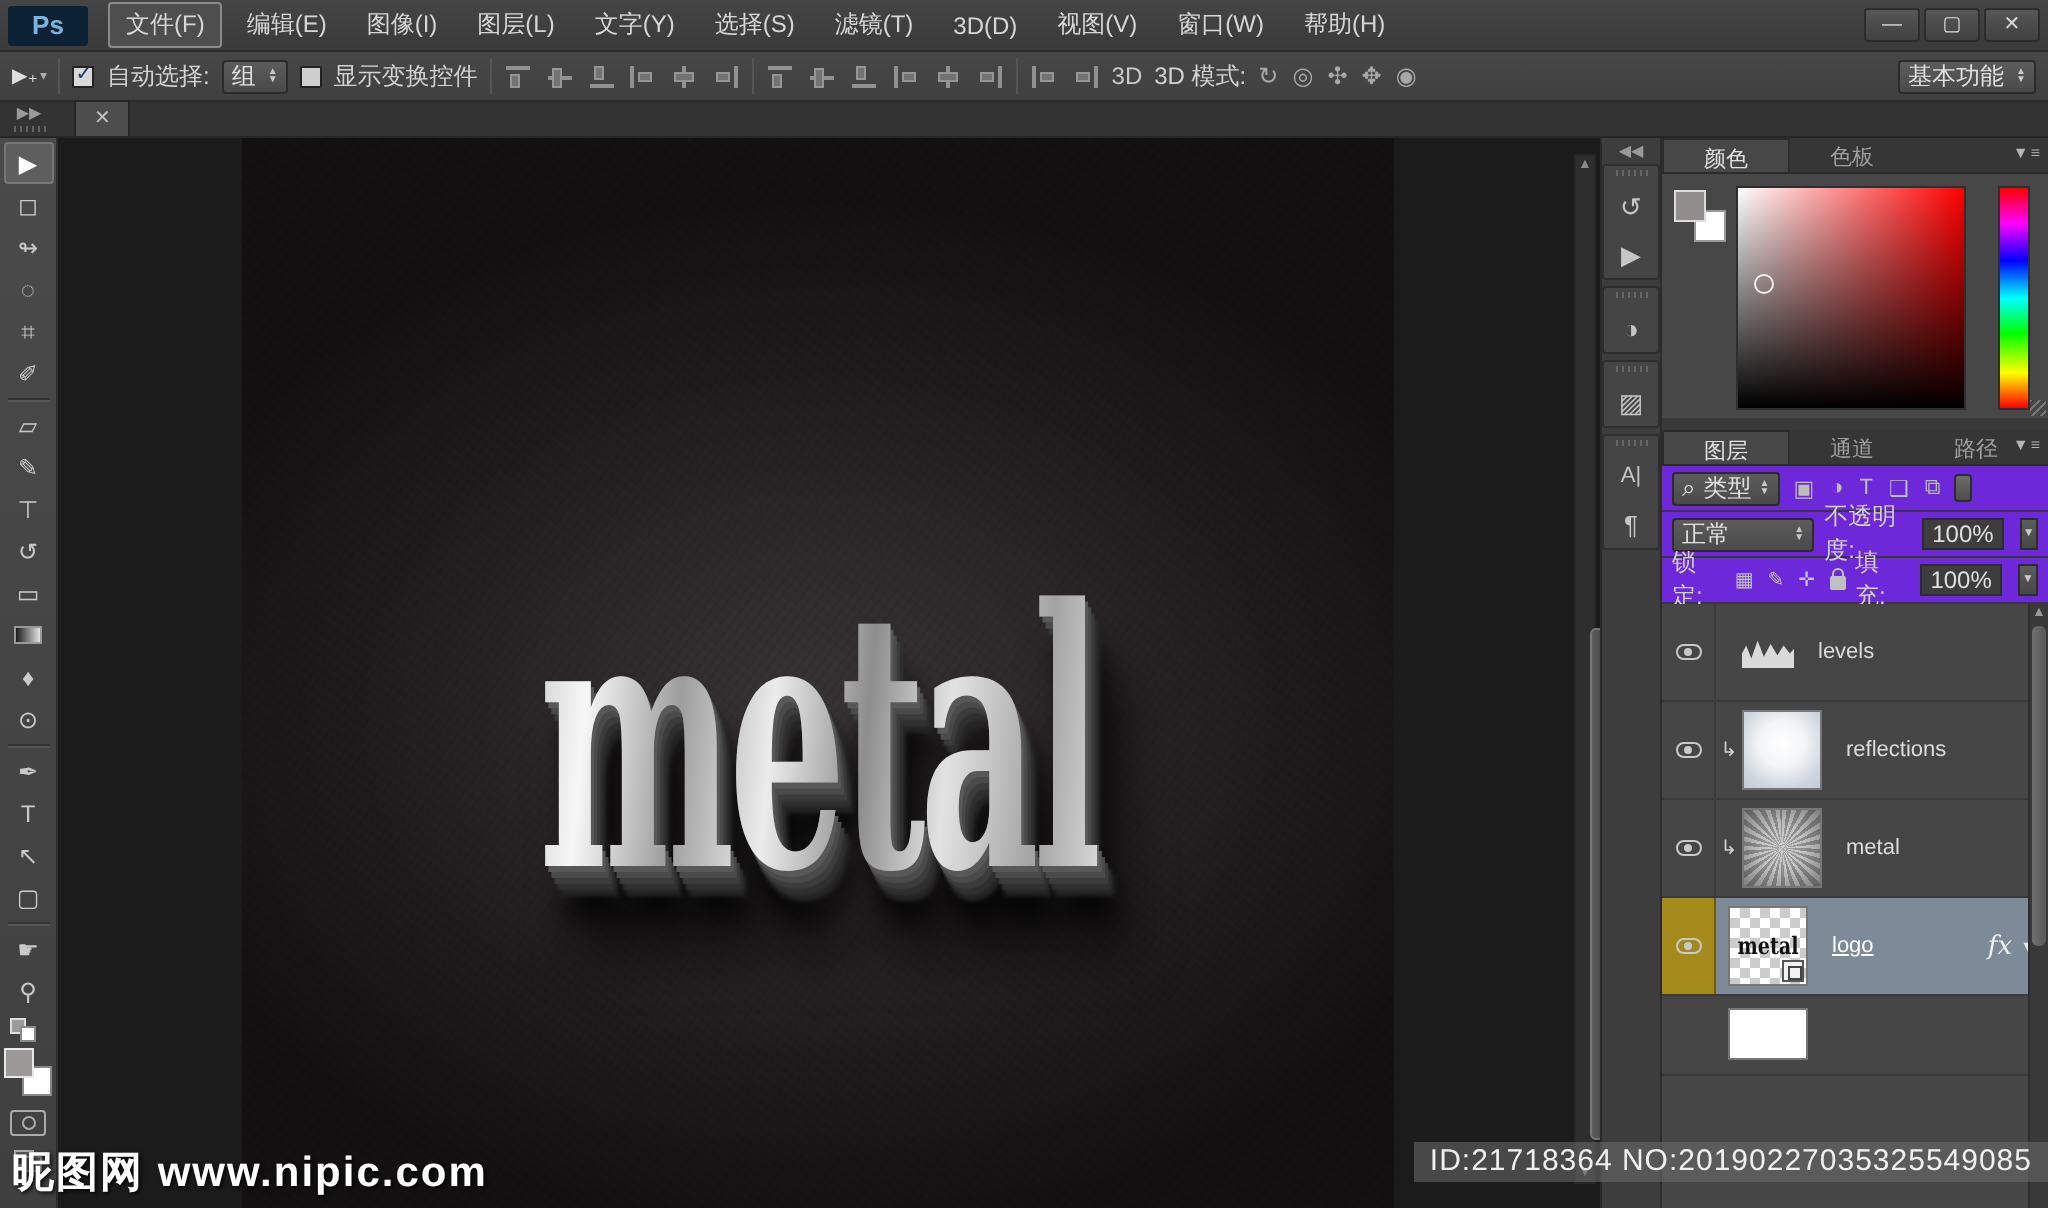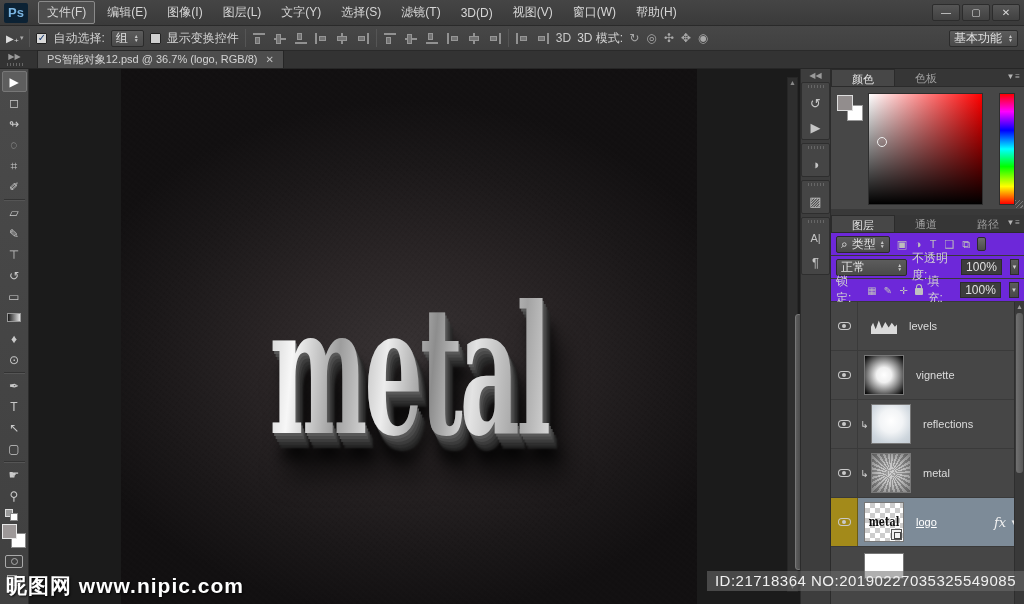--- a/index.html
+++ b/index.html
@@ -3,21 +3,21 @@
 <meta charset="utf-8">
 <style>
   *{margin:0;padding:0;box-sizing:border-box;}
   html,body{width:1024px;height:604px;overflow:hidden;background:#1d1d1d;
     font-family:"Liberation Sans","DejaVu Sans",sans-serif;}
   .app{position:relative;width:1024px;height:604px;background:#3e3e3e;color:#cfcfcf;font-size:12px;}
 
   
   .titlebar{height:26px;background:linear-gradient(#454545,#3a3a3a);display:flex;align-items:center;
     border-bottom:1px solid #2a2a2a;padding:0 4px;}
-  .ps-logo{width:24px;height:20px;background:#0c2234;color:#7ab4e0;font-weight:bold;font-size:13px;
+  .ps-logo{width:40px;height:20px;background:#0c2234;color:#7ab4e0;font-weight:bold;font-size:13px;
     display:flex;align-items:center;justify-content:center;border-radius:2px;margin-right:10px;}
   .menus{display:flex;align-items:center;gap:4px;}
   .menu-item{padding:2px 8px;color:#d6d6d6;white-space:nowrap;cursor:default;}
   .menu-item.active{border:1px solid #8a8a8a;background:#4e4e4e;border-radius:2px;}
   .win-controls{margin-left:auto;display:flex;gap:2px;}
   .win-btn{width:28px;height:17px;background:linear-gradient(#565656,#414141);border:1px solid #2c2c2c;
     border-radius:2px;display:flex;align-items:center;justify-content:center;color:#d9d9d9;font-size:10px;line-height:1;}
 
   
   .optionsbar{height:25px;background:linear-gradient(#474747,#404040);display:flex;align-items:center;
@@ -310,21 +310,20 @@
       </span>
     </span>
   </div>
 
   <div class="tabbar">
     <div class="tool-dock-head">
       <span class="collapse">▶▶</span>
         <span class="gripper"></span>
     </div>
     <div class="doc-tab">
-      <span>PS智能对象12.psd @ 36.7% (logo, RGB/8)</span>
       <span class="close">✕</span>
     </div>
   </div>
 
   <div class="main">
 
     <div class="toolcol">
       <div class="tool selected">▶</div>
       <div class="tool">◻</div>
       <div class="tool">↬</div>
@@ -476,27 +475,20 @@
           </span>
         </div>
 
         <div class="layer-list">
           <div class="layer-row">
             <span class="eye-col">
                 <span class="eye"></span>
               </span>
             <span class="levels-icon"></span>
             <span class="layer-name">levels</span>
-          </div>
-          <div class="layer-row">
-            <span class="eye-col">
-                <span class="eye"></span>
-              </span>
-            <span class="thumb thumb-vignette"></span>
-            <span class="layer-name">vignette</span>
           </div>
           <div class="layer-row">
             <span class="eye-col">
                 <span class="eye"></span>
               </span>
             <span class="clip-arrow">↳</span>
             <span class="thumb thumb-reflections" style="margin-left:0;"></span>
             <span class="layer-name">reflections</span>
           </div>
           <div class="layer-row">

